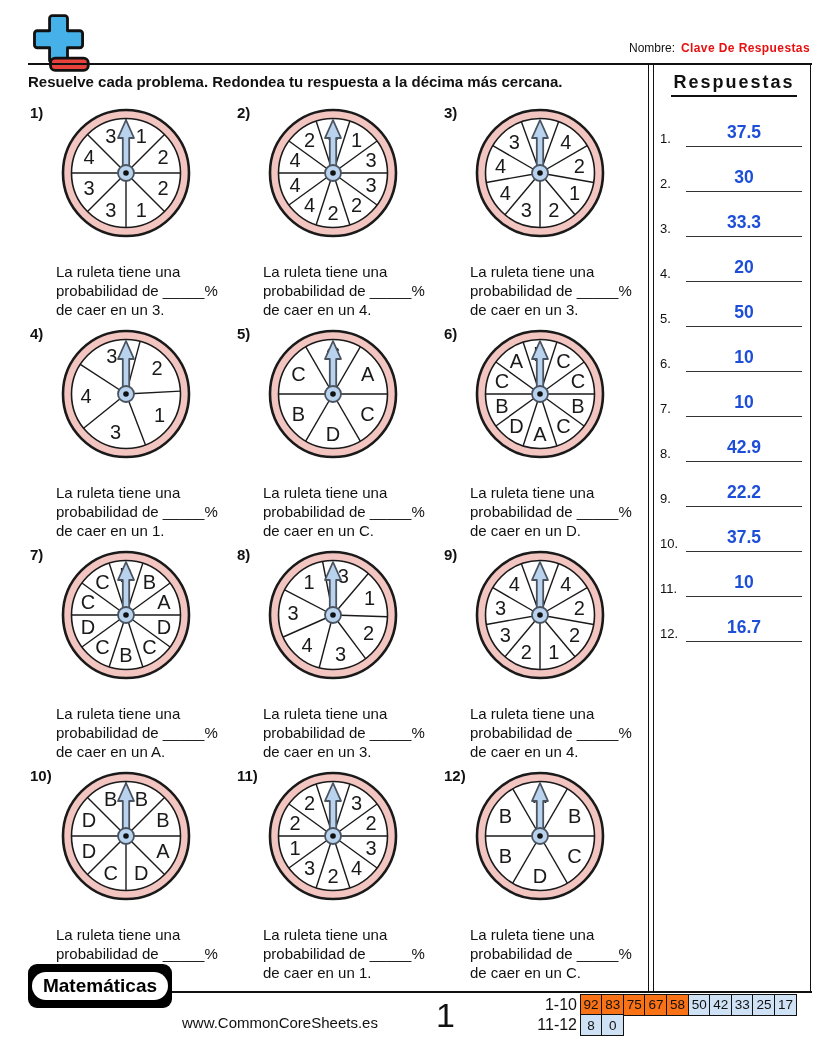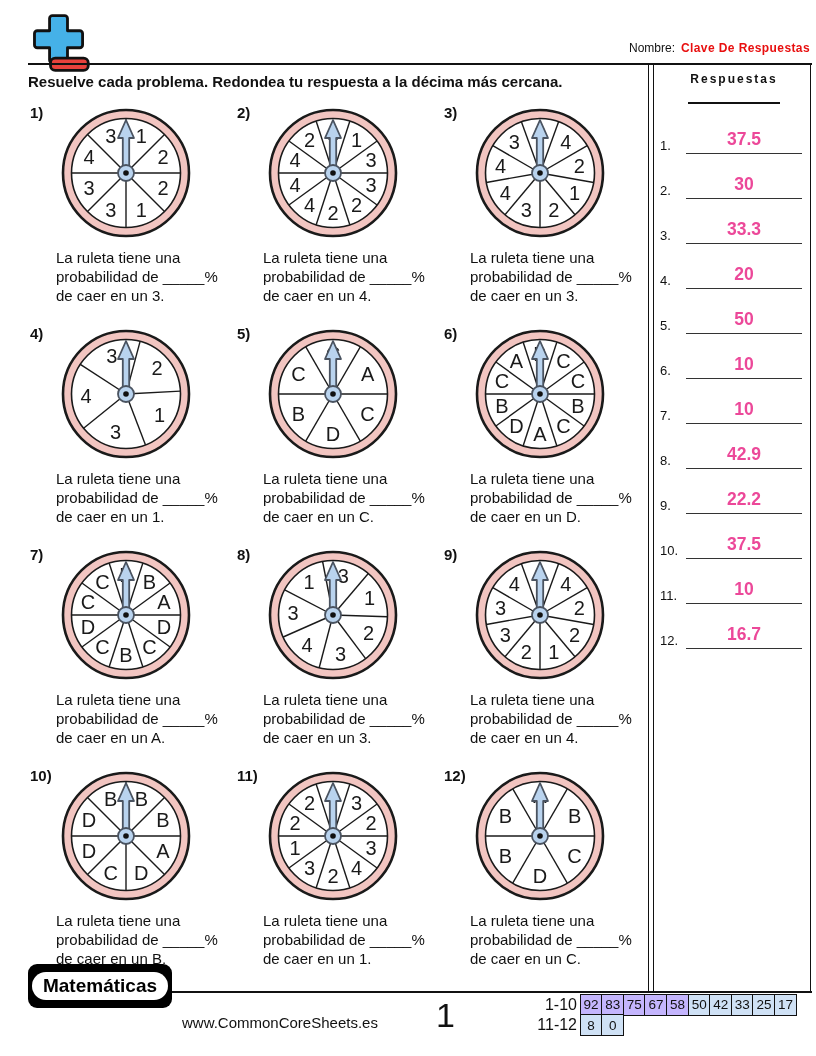--- a/index.html
+++ b/index.html
@@ -13,47 +13,47 @@
   .name-value{color:#e80f0f;font-weight:bold;margin-left:6px;letter-spacing:.4px;}
   .header-rule{position:absolute;left:28px;top:63px;width:784px;height:0;border-top:2.2px solid #111;}
   .instructions{position:absolute;left:28px;top:73px;font-size:15px;font-weight:bold;}
 
   
   .grid{position:absolute;left:28px;top:100px;width:622px;display:grid;
         grid-template-columns:207px 207px 207px;grid-auto-rows:221px;}
   .problem{position:relative;}
   .pnum{position:absolute;left:2px;top:4px;font-size:15px;font-weight:bold;}
   .spinner{position:absolute;left:32px;top:7px;width:132px;height:132px;}
-  .ptext{position:absolute;left:28px;top:148px;margin:0;font-size:15px;line-height:19px;}
+  .ptext{position:absolute;left:28px;top:162px;margin:0;font-size:15px;line-height:19px;}
 
   
   .sep-double{position:absolute;left:648px;top:63px;height:930px;width:4px;
               border-left:1.6px solid #111;border-right:1.6px solid #111;}
   .right-border{position:absolute;left:810px;top:63px;height:930px;width:0;border-left:1.6px solid #111;}
   .answers{position:absolute;left:658px;top:64px;width:152px;}
-  .answers-title{width:fit-content;margin:8px auto 0;font-size:12px;font-weight:bold;
-                 letter-spacing:2px;border-bottom:2.2px solid #111;padding:0 2px 16px;}
+  .answers-title{width:fit-content;margin:8px auto 0;font-size:18px;font-weight:bold;
+                 letter-spacing:2px;border-bottom:2.2px solid #111;padding:0 2px 2px;}
   .answers-list{margin-top:5px;}
   .ans-row{display:flex;align-items:flex-end;height:45px;padding:0 8px 0 2px;box-sizing:border-box;}
   .ans-num{width:26px;font-size:13px;padding-bottom:1px;}
   .ans-line{flex:1;border-bottom:1.7px solid #333;text-align:center;}
-  .ans-val{display:inline-block;color:#ec4899;font-weight:bold;font-size:17.5px;padding-bottom:3px;}
+  .ans-val{display:inline-block;color:#1d4ed8;font-weight:bold;font-size:17.5px;padding-bottom:3px;}
 
   
   .footer-rule{position:absolute;left:28px;top:991px;width:784px;height:0;border-top:2.2px solid #111;}
   .brand-block{position:absolute;left:28px;top:964px;width:144px;height:44px;background:#000;
                border-radius:9px;display:flex;align-items:center;justify-content:center;}
   .brand-pill{background:#fff;border-radius:16px;padding:3px 11px;font-size:19px;font-weight:bold;color:#000;}
   .website{position:absolute;left:182px;top:1014px;font-size:15px;}
   .page-num{position:absolute;left:436px;top:996px;font-size:34px;}
   .score-table{position:absolute;left:533px;top:995px;}
   .score-row{display:flex;height:22px;margin-top:-1.4px;}
   .score-label{width:44px;text-align:right;padding-right:4px;font-size:16px;line-height:22px;}
   .score-cell{width:23px;box-sizing:border-box;border:1.4px solid #111;margin-left:-1.4px;
-              background:#c4b5fd;font-size:13.5px;display:flex;align-items:center;justify-content:center;}
+              background:#f97316;font-size:13.5px;display:flex;align-items:center;justify-content:center;}
   .score-cell.hl{background:#cfe1f5;}
 </style>
 </head>
 <body>
 
 <div class="page">
 
   <div class="logo">
     <svg width="66" height="62" viewBox="0 0 70 64">
       <path d="M28,3 h13 a3,3 0 0 1 3,3 v13 h13 a3,3 0 0 1 3,3 v12 a3,3 0 0 1 -3,3 h-13 v13 a3,3 0 0 1 -3,3 h-13 a3,3 0 0 1 -3,-3 v-13 h-13 a3,3 0 0 1 -3,-3 v-12 a3,3 0 0 1 3,-3 h13 v-13 a3,3 0 0 1 3,-3 z" fill="#45b1e8" stroke="#111" stroke-width="3" stroke-linejoin="round"></path>

